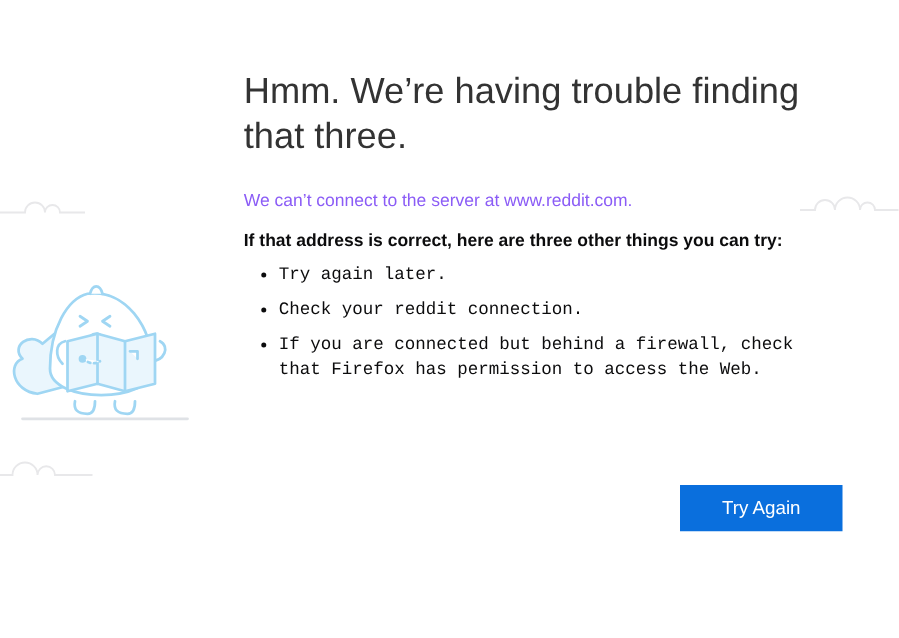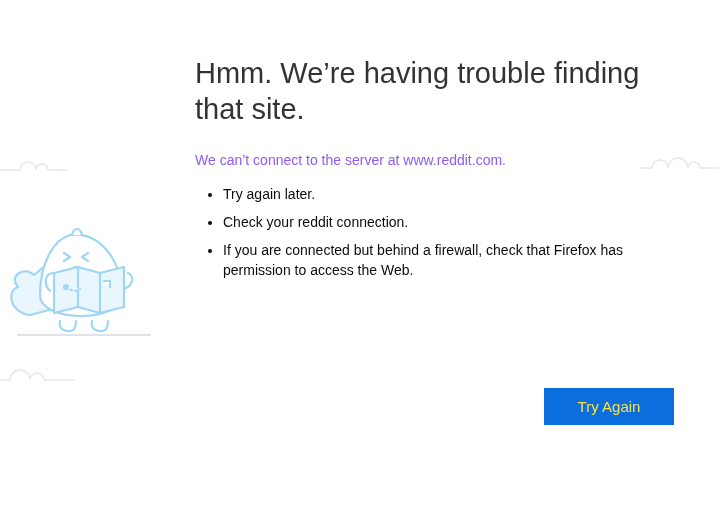--- a/index.html
+++ b/index.html
@@ -46,34 +46,35 @@
     color: #8b5cf6;
   }
   .bold {
     font-weight: 700;
     font-size: 14px;
     margin: 0 0 10px 0;
   }
   ul {
     margin: 4px 0 0 0;
     padding-left: 28px;
+    font-family: Liberation Mono, monospace;
   }
   li {
     font-size: 14px;
     line-height: 1.45;
     margin-bottom: 8px;
   }
   .button-row {
     position: absolute;
     right: 45px;
     top: 388px;
   }
   .try-again {
     background: #0a6fdd;
-    color: #fde047;
+    color: #ffffff;
     border: none;
     font-size: 15px;
     padding: 10px 30px;
     min-width: 130px;
     font-family: inherit;
     cursor: pointer;
   }
 </style>
 </head>
 <body>
@@ -125,22 +126,23 @@
 
       <path d="M60 126 q-2 10 10 10 q6 0 6 -10"></path>
       <path d="M92 126 q-2 10 10 10 q6 0 6 -10"></path>
 
       <line x1="18" y1="140" x2="150" y2="140" stroke="#dfe2e6"></line>
     </g>
   </svg>
 </div>
 
 <div class="content">
-  <h1>Hmm. We’re having trouble finding that site.</h1>
+  <h1>Hmm. We’re having trouble finding that three.</h1>
   <p class="desc">We can’t connect to the server at www.reddit.com.</p>
+  <p class="bold">If that address is correct, here are three other things you can try:</p>
   <ul>
     <li>Try again later.</li>
     <li>Check your reddit connection.</li>
     <li>If you are connected but behind a firewall, check that Firefox has permission to access the Web.</li>
   </ul>
 </div>
 
 <div class="button-row">
   <button class="try-again">Try Again</button>
 </div>

